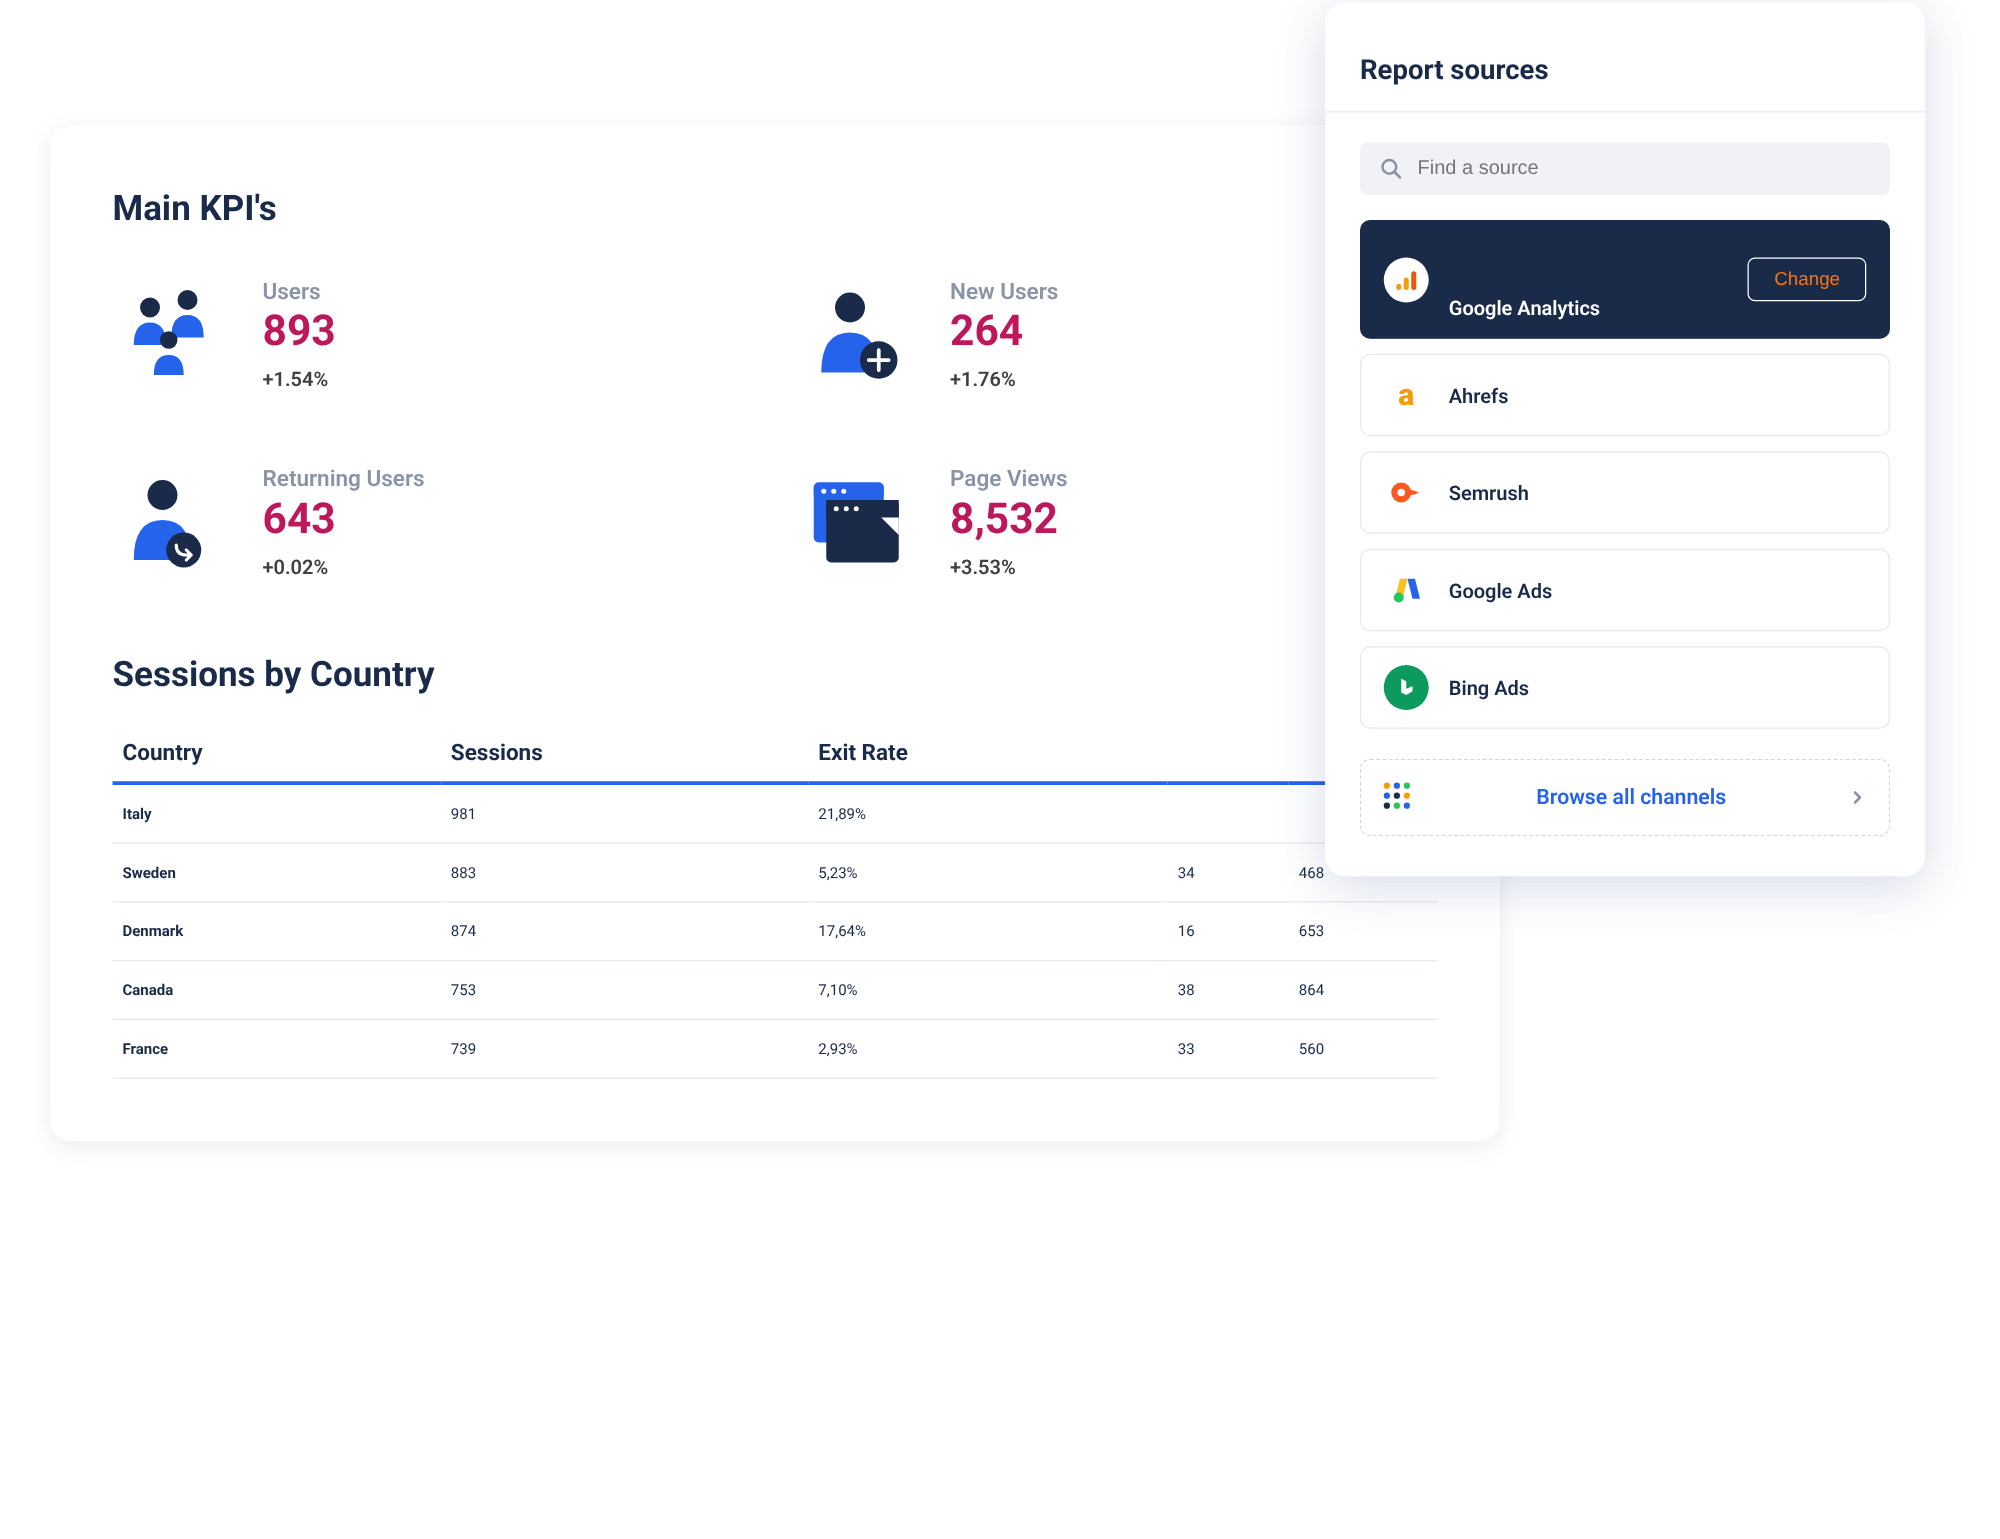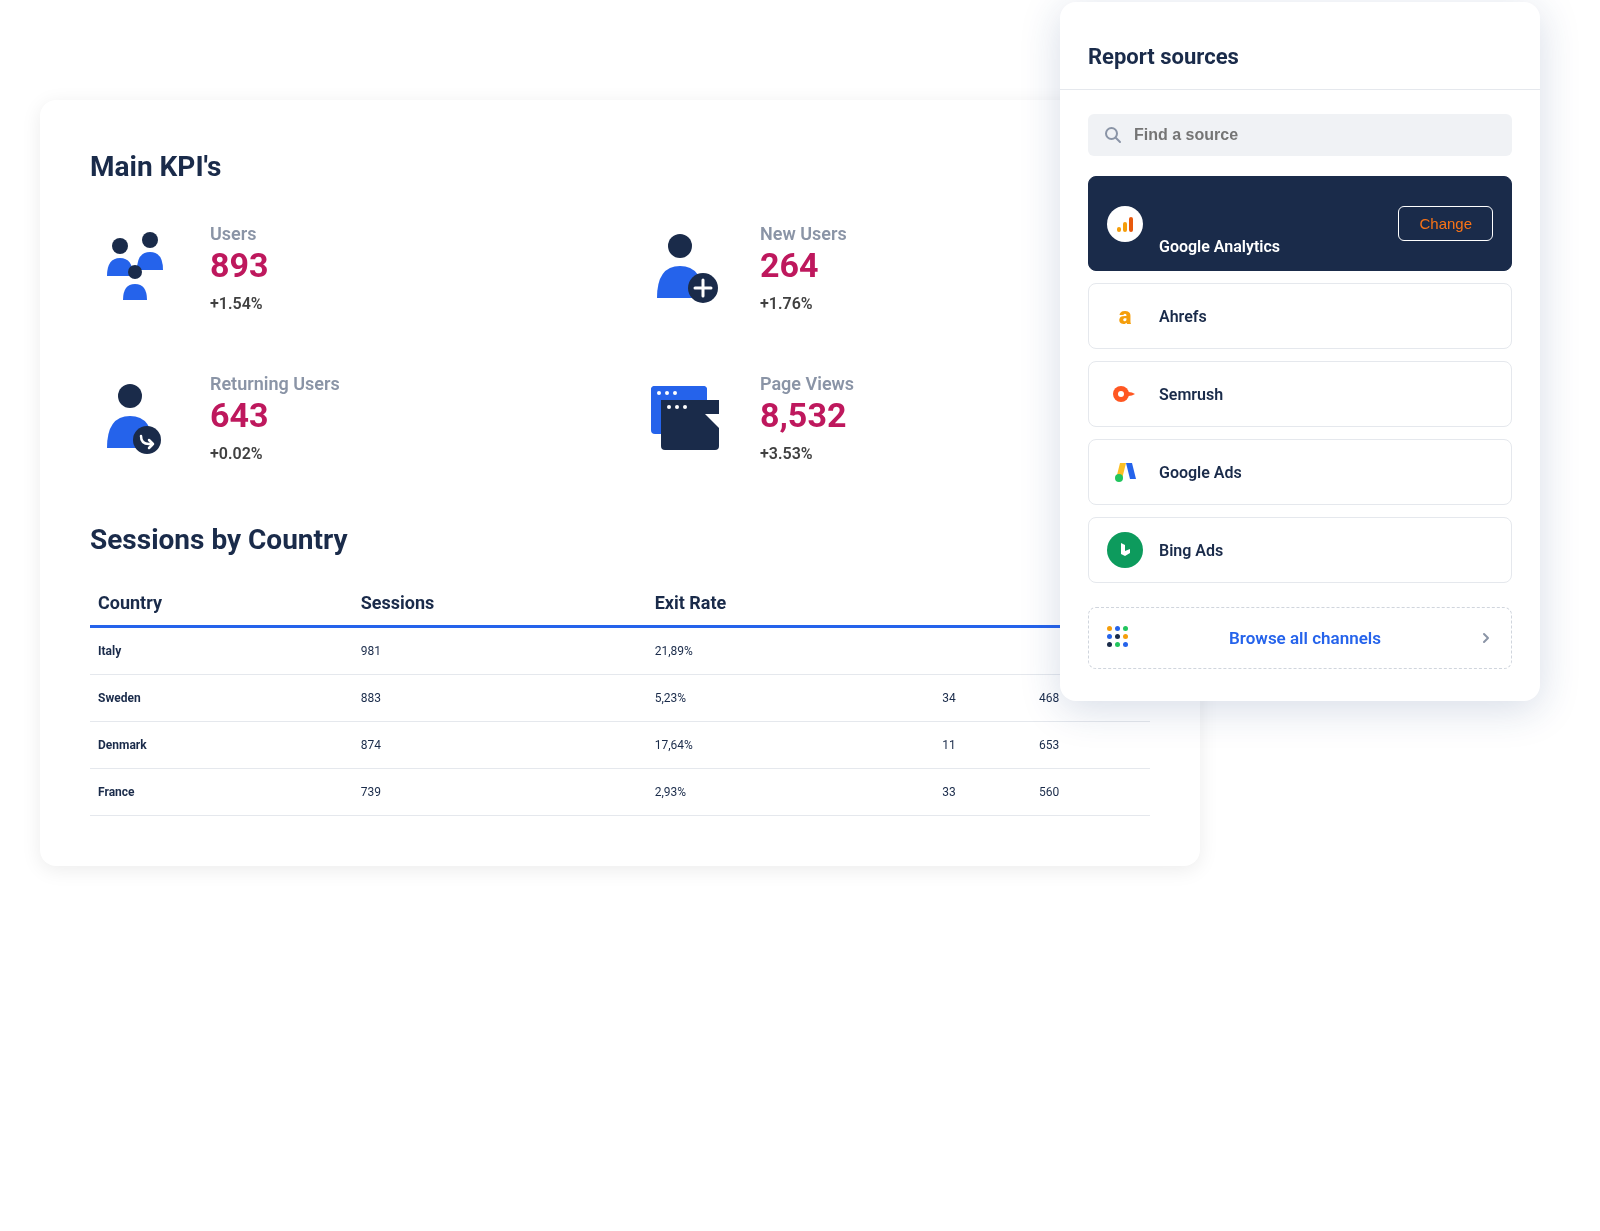--- a/index.html
+++ b/index.html
@@ -87,21 +87,20 @@
       padding: 12px 16px;
       margin-bottom: 20px;
     }
     .search-box input {
       border: none;
       background: transparent;
       font-size: 16px;
       color: #0369a1;
       outline: none;
       flex: 1;
-      font-weight: bold;
     }
     .source-item {
       display: flex;
       align-items: center;
       gap: 16px;
       padding: 14px 18px;
       border: 1px solid #e5e8ed;
       border-radius: 8px;
       margin-bottom: 12px;
       cursor: pointer;
@@ -263,22 +262,29 @@
           <td>Sweden</td>
           <td>883</td>
           <td>5,23%</td>
           <td>34</td>
           <td>468</td>
         </tr>
         <tr>
           <td>Denmark</td>
           <td>874</td>
           <td>17,64%</td>
-          <td>11</td>
+          <td>16</td>
           <td>653</td>
+        </tr>
+        <tr>
+          <td>Canada</td>
+          <td>753</td>
+          <td>7,10%</td>
+          <td>38</td>
+          <td>864</td>
         </tr>
         <tr>
           <td>France</td>
           <td>739</td>
           <td>2,93%</td>
           <td>33</td>
           <td>560</td>
         </tr>
       </tbody>
   </table>

